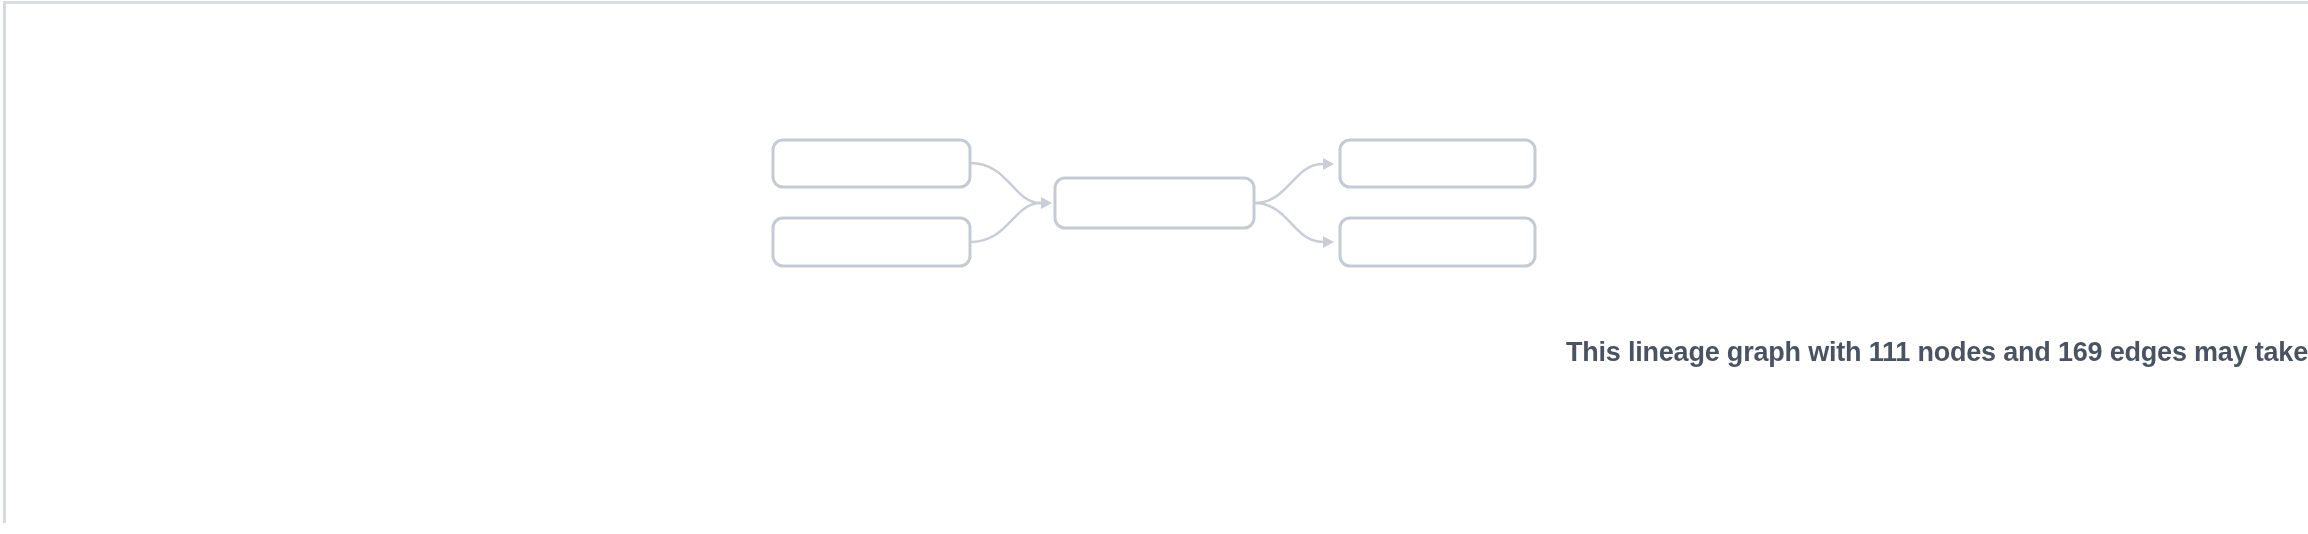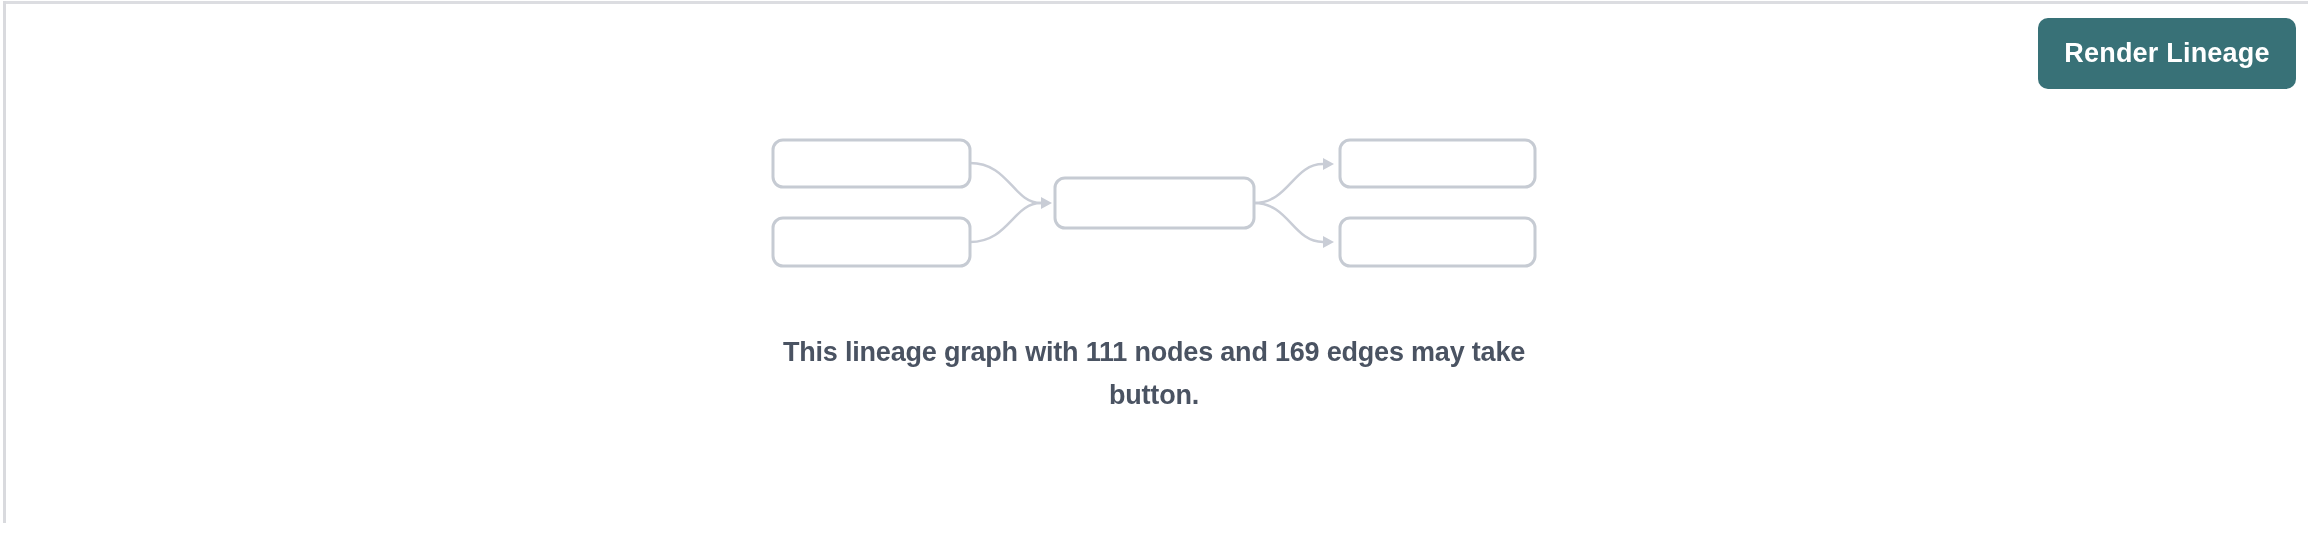--- a/index.html
+++ b/index.html
@@ -78,31 +78,31 @@
     width: 2308px;
     text-align: center;
     color: #4a5362;
     font-size: 27px;
     font-weight: 700;
     line-height: 43px;
     letter-spacing: -0.2px;
   }
   .message .line {
     white-space: nowrap;
+    text-align: right;
   }
 </style>
 </head>
 <body>
 
 <div class="viewport">
 
   <div class="pane-border-top"></div>
   <div class="pane-border-left"></div>
 
-  <button class="render-btn">Render Lineage</button>
 
   <svg class="diagram" viewBox="0 0 766 131" xmlns="http://www.w3.org/2000/svg">
 
     <path class="edge" d="M199,26 C238,26 242,66 270,66"></path>
     <path class="edge" d="M199,105 C238,105 242,66 270,66"></path>
     <path class="arrowhead" d="M270,60 L281,66 L270,72 Z"></path>
 
     <path class="edge" d="M483,66 C518,66 522,27 552,27"></path>
     <path class="arrowhead" d="M552,21 L563,27 L552,33 Z"></path>
     <path class="edge" d="M483,66 C518,66 522,105 552,105"></path>
@@ -110,16 +110,15 @@
 
     <rect class="node" x="2" y="3" width="197" height="47" rx="10"></rect>
     <rect class="node" x="2" y="81" width="197" height="48" rx="10"></rect>
     <rect class="node" x="284" y="41" width="199" height="50" rx="10"></rect>
     <rect class="node" x="569" y="3" width="195" height="47" rx="10"></rect>
     <rect class="node" x="569" y="81" width="195" height="48" rx="10"></rect>
   </svg>
 
   <div class="message">
     <div class="line">This lineage graph with 111 nodes and 169 edges may take</div>
-    <div class="line">button.</div>
   </div>
 
 </div>
 
 </body></html>

